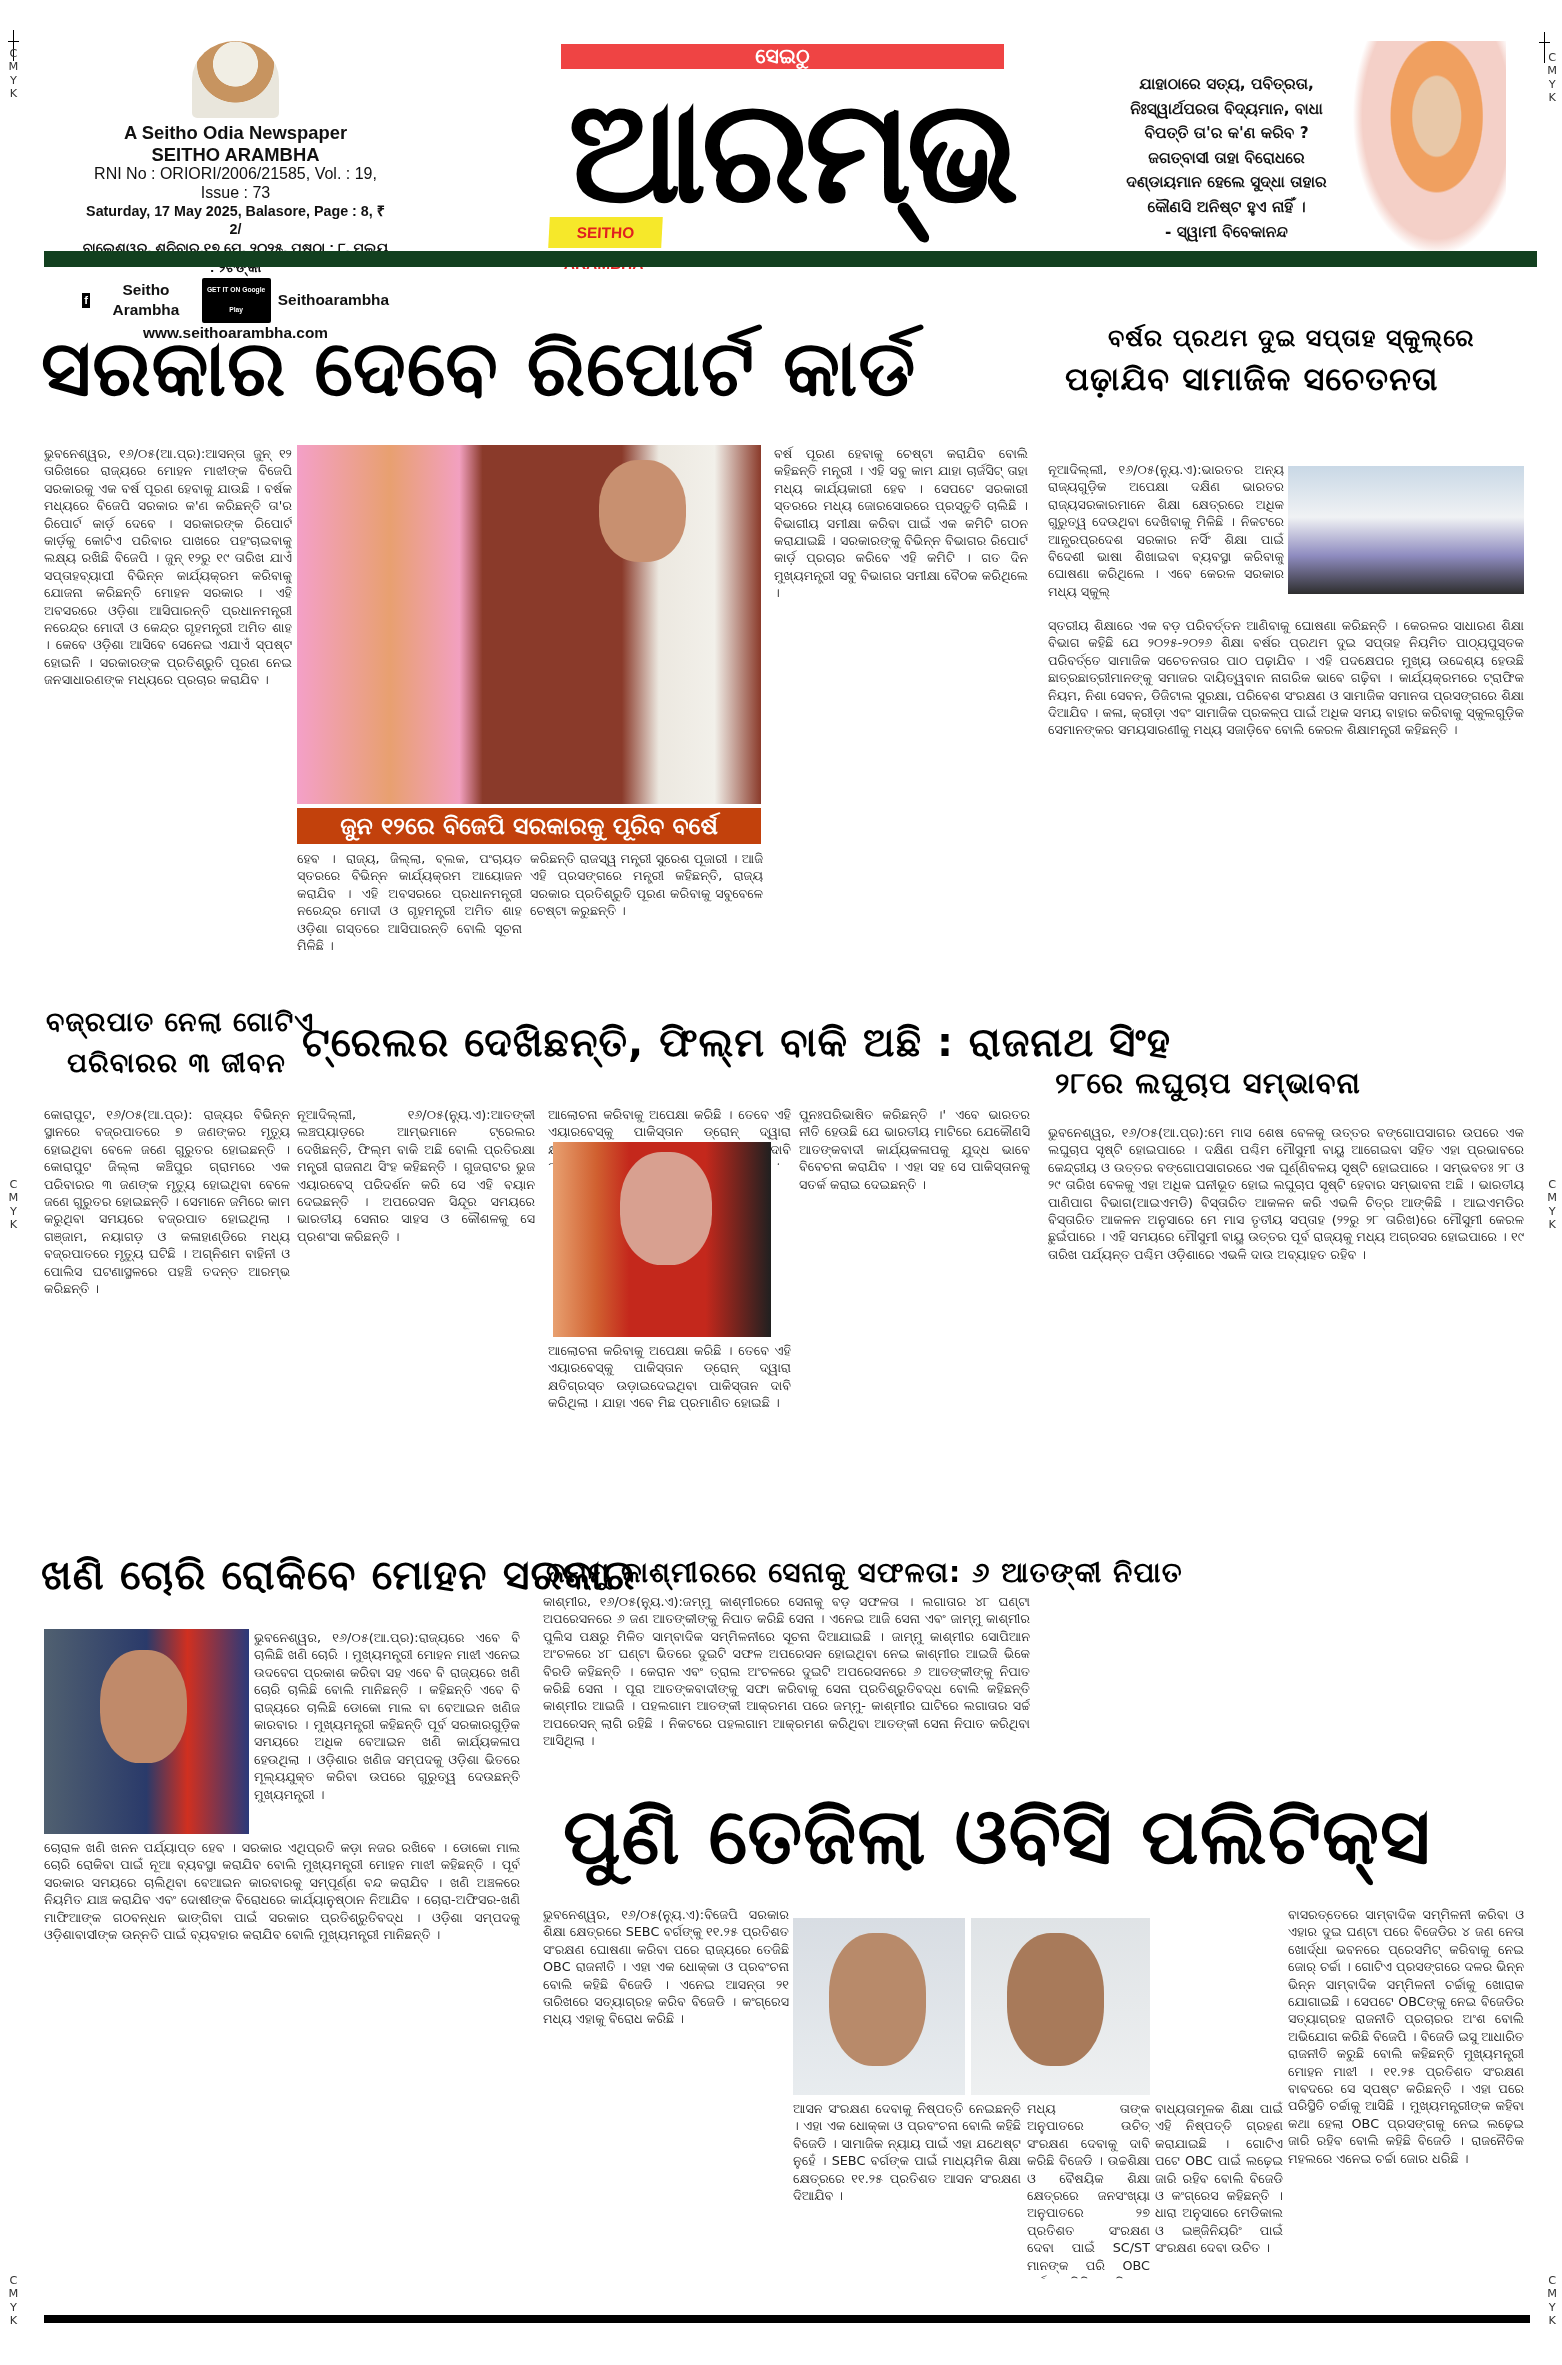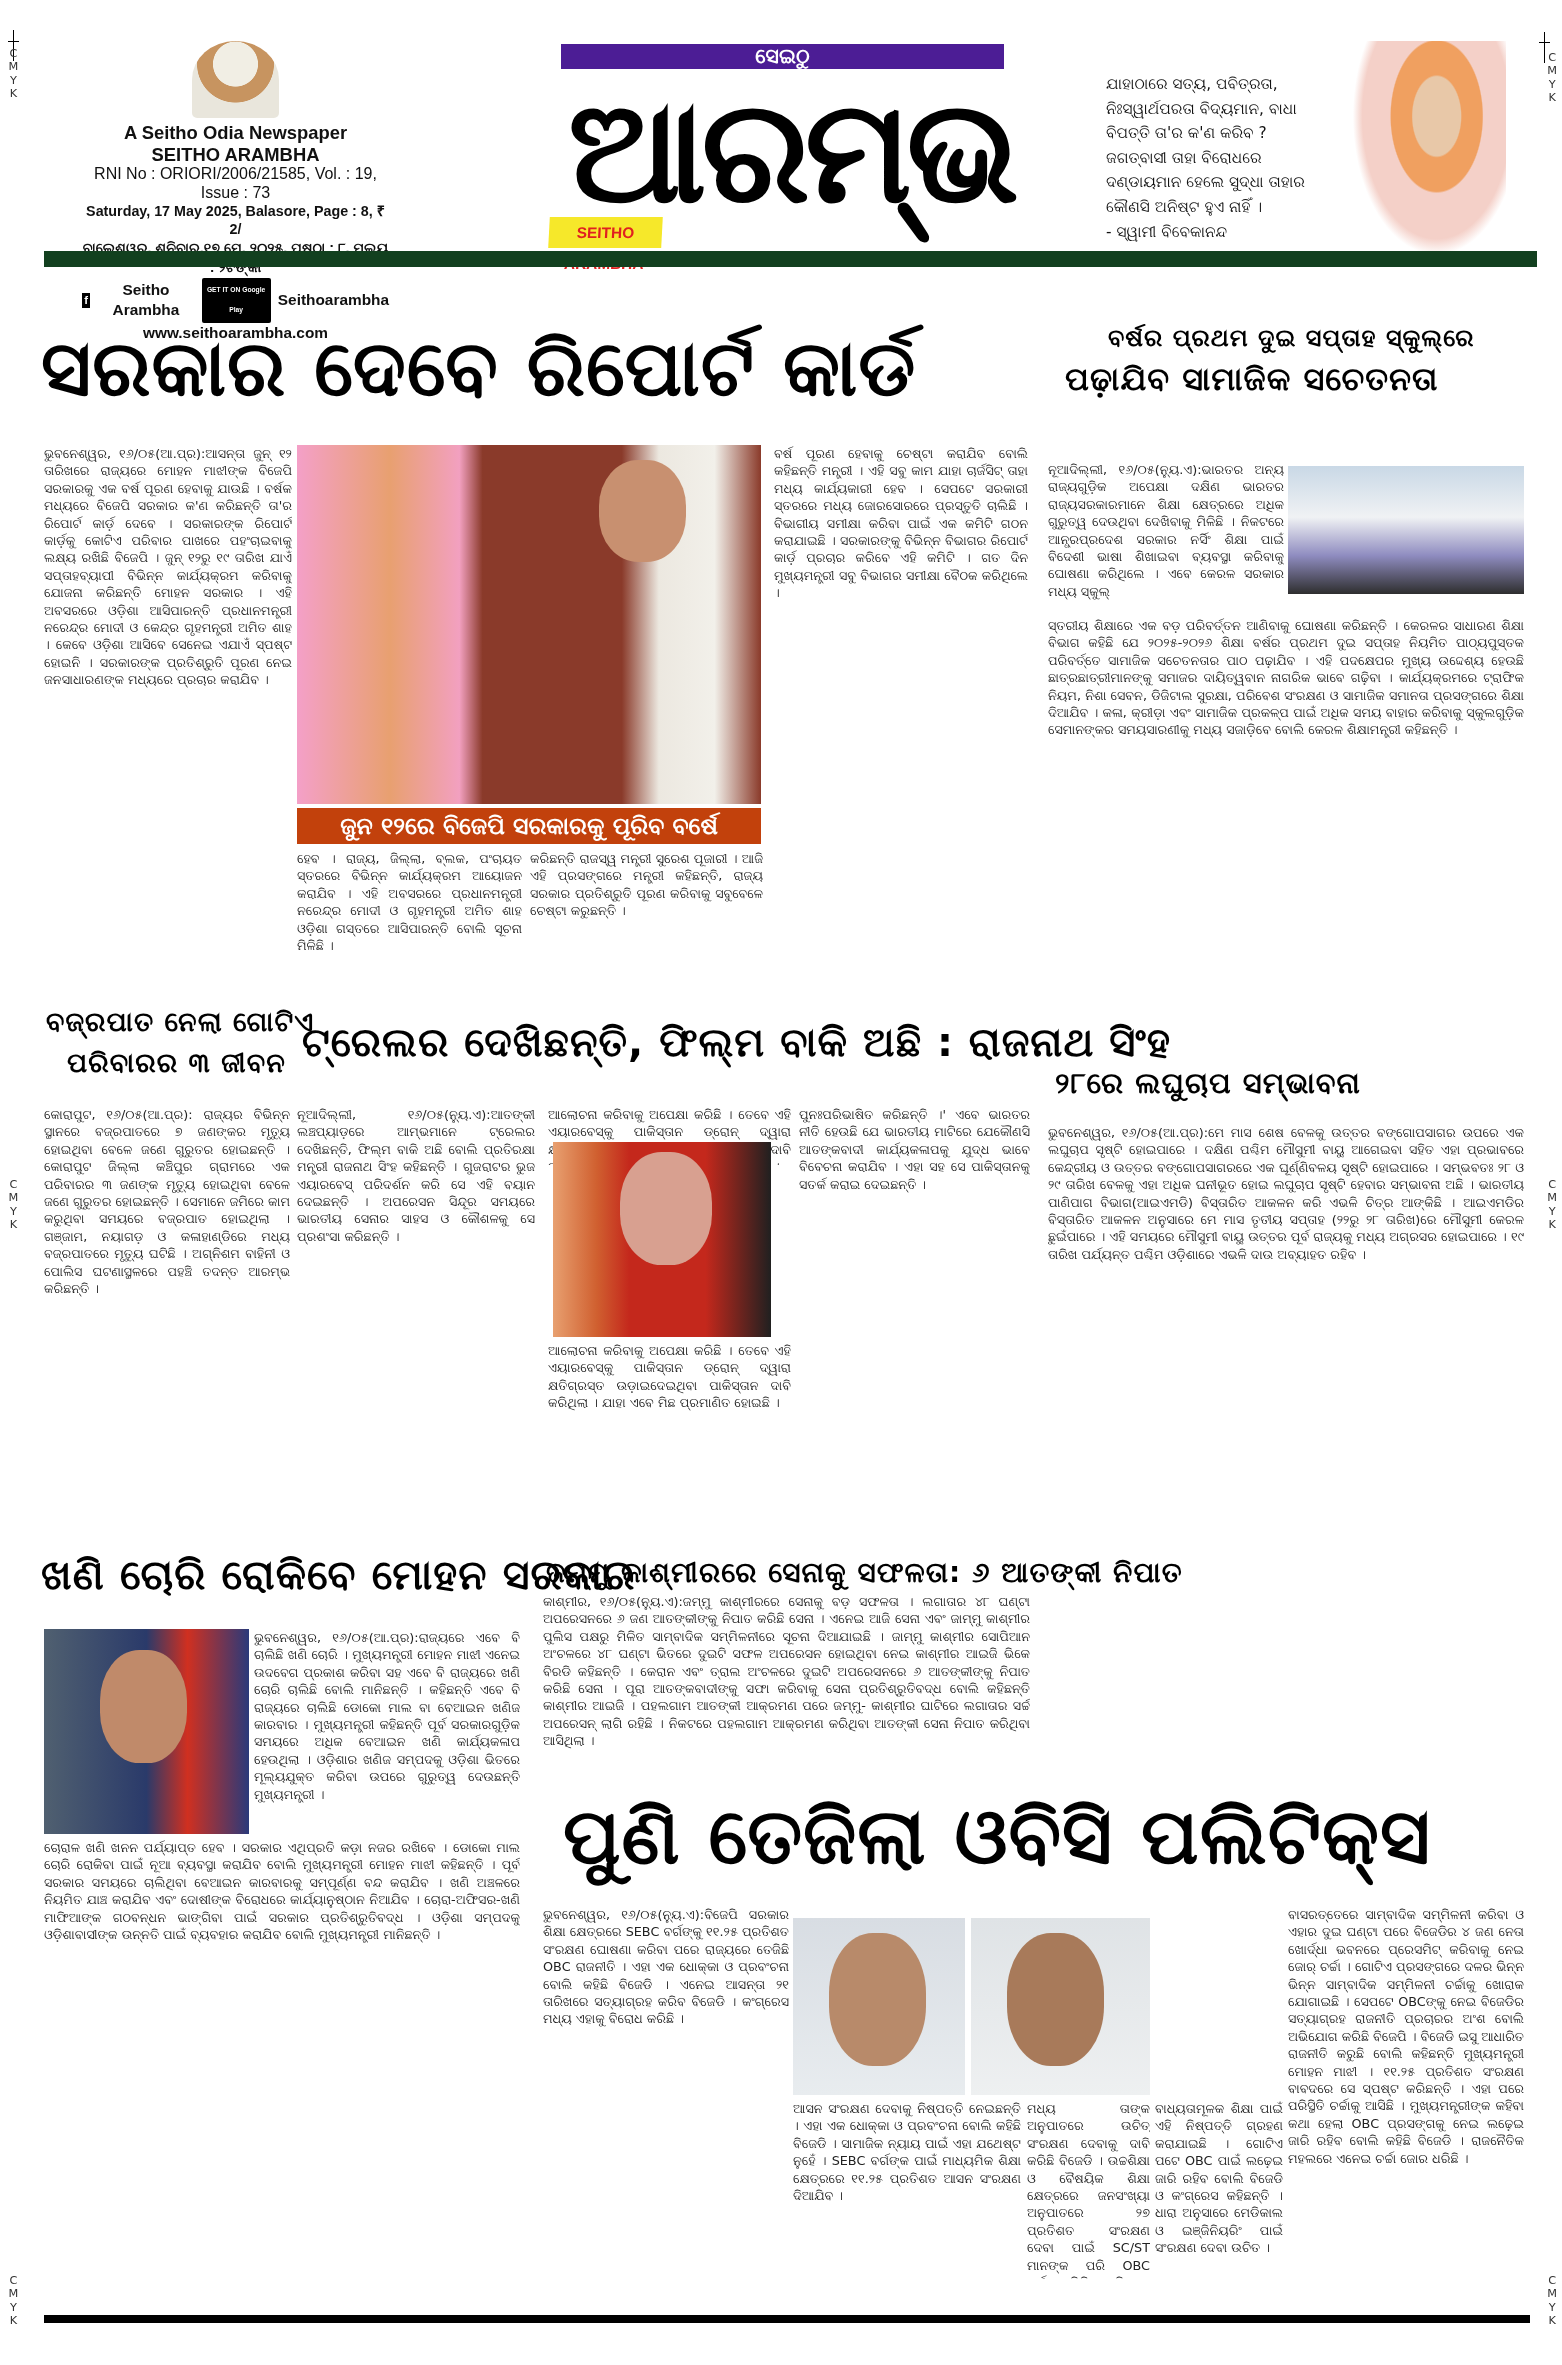--- a/index.html
+++ b/index.html
@@ -13,24 +13,24 @@
   .sai{width:87px;height:77px;margin:0 auto 4.1px;border-radius:50% 50% 5.1px 5.1px;background:radial-gradient(circle at 50% 30%,#f1eee4 0 32%,#c79460 33% 55%,#e9e6dc 56%);}
   .ml1{font-size:18.4px;font-weight:bold;line-height:21.5px}
   .ml2{font-size:18.4px;font-weight:bold;line-height:21.5px}
   .ml3{font-size:16px;font-weight:normal;line-height:18.4px}
   .ml4{font-size:14.3px;font-weight:bold;line-height:18.4px}
   .ml5{font-size:14.3px;font-weight:bold;line-height:19.5px}
   .ml6{font-size:15.4px;font-weight:bold;line-height:20.5px;display:flex;justify-content:center;gap:7.2px;align-items:center}
   .fb{display:inline-block;width:10.2px;height:15.4px;background:#000;color:#fff;font-size:11.3px;line-height:15.4px}
   .gplay{display:inline-block;background:#000;color:#fff;font-size:6.7px;padding:2px 4.1px;border-radius:2px}
   .ml7{font-size:15.4px;font-weight:bold;line-height:20.5px}
-  .logo-bar{position:absolute;left:561px;top:44px;width:443px;height:24.6px;background:#4c1d95;color:#fff;text-align:center;font-size:20.5px;font-weight:bold;line-height:24.6px}
+  .logo-bar{position:absolute;left:561px;top:44px;width:443px;height:24.6px;background:#ef4444;color:#fff;text-align:center;font-size:20.5px;font-weight:bold;line-height:24.6px}
   .logo-big{position:absolute;left:553px;top:72px;width:461px;height:159px;font-size:143px;font-weight:900;line-height:159px;text-align:right;letter-spacing:-5.1px;color:#000;font-family:"DejaVu Sans",sans-serif}
   .logo-tag{position:absolute;left:549px;top:217px;width:113px;height:31px;background:#f6e82a;color:#e02020;font-family:"Liberation Sans",sans-serif;font-weight:bold;font-size:15.4px;line-height:31px;text-align:center;transform:skew(-3deg)}
-  .quote{position:absolute;left:1106px;top:72px;width:241px;text-align:left;font-size:15.4px;line-height:24.6px;font-weight:normal}
+  .quote{position:absolute;left:1106px;top:72px;width:241px;text-align:center;font-size:15.4px;line-height:24.6px;font-weight:bold}
   .viv{position:absolute;left:1352px;top:41px;width:154px;height:215px;background:radial-gradient(ellipse at 55% 35%,#e8c8a8 0 20%,#f0a060 21% 38%,#f4d0c8 39% 62%,#fff 70%)}
   .greenbar{position:absolute;left:44px;top:251px;width:1493px;height:16.4px;background:#12401f}
   
   .hl{position:absolute;font-weight:bold;color:#000;white-space:nowrap;letter-spacing:1px}
   .col{position:absolute;font-size:12.8px;line-height:17.4px;text-align:justify;color:#222;overflow:hidden}
   .photo{position:absolute;overflow:hidden}
   .cap{position:absolute;background:#c2410c;color:#fff;font-weight:bold;text-align:center;white-space:nowrap}
   .bottombar{position:absolute;left:44px;top:2315px;width:1486px;height:8.2px;background:#000}
 </style>
 </head>

